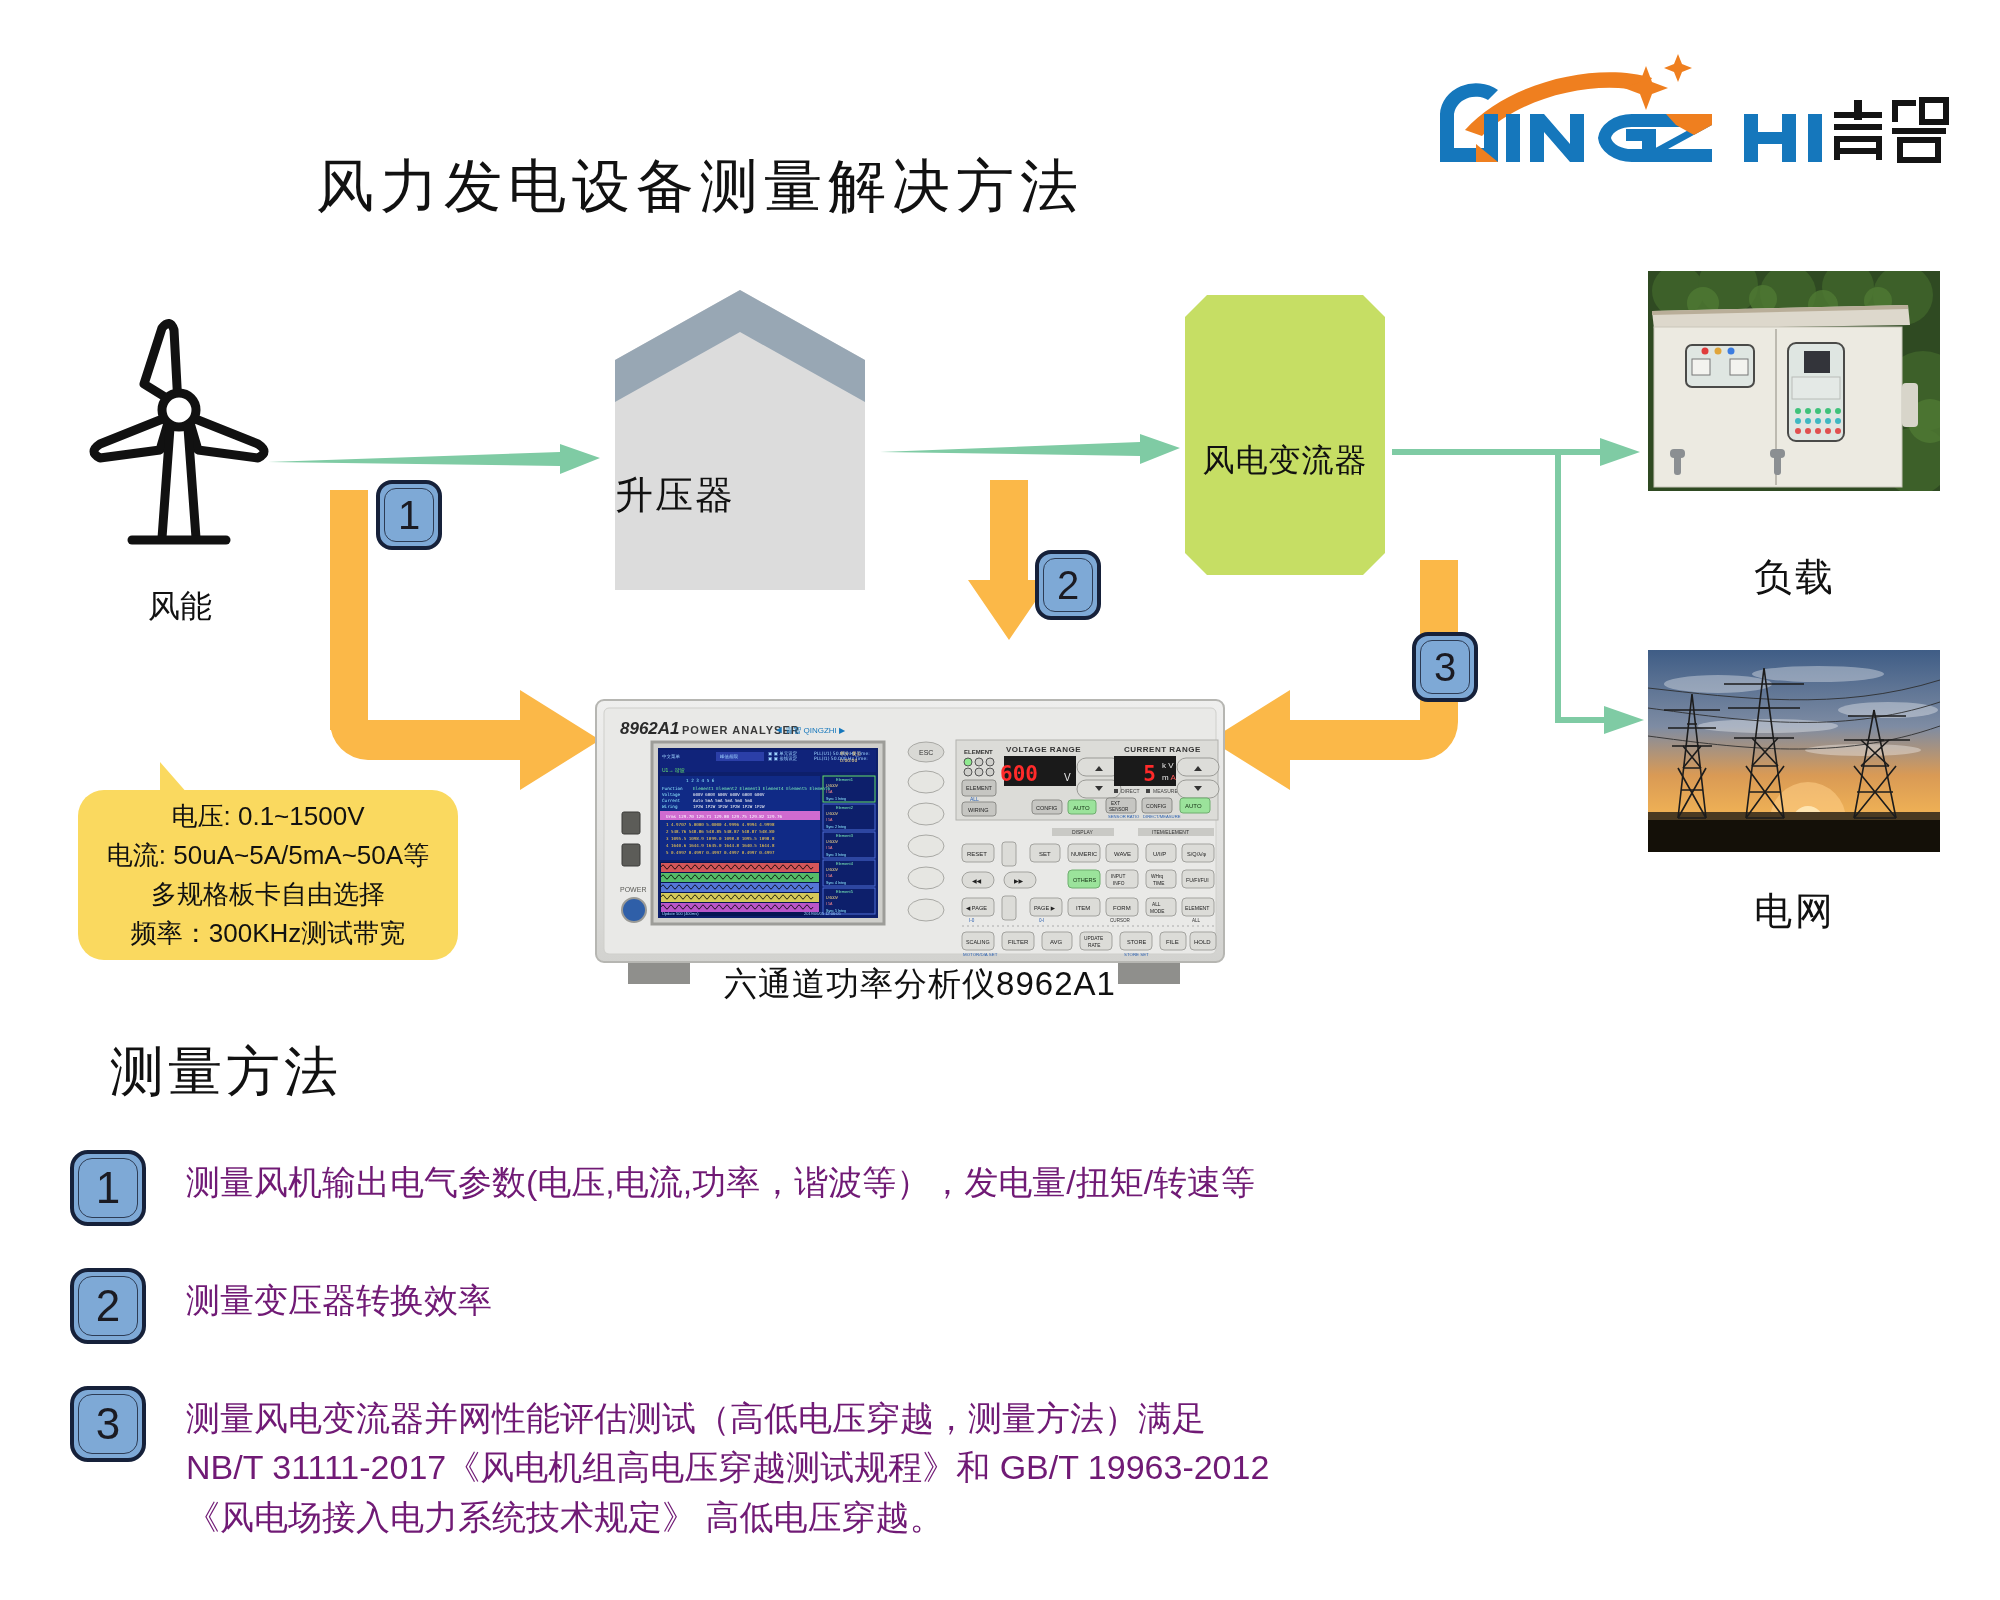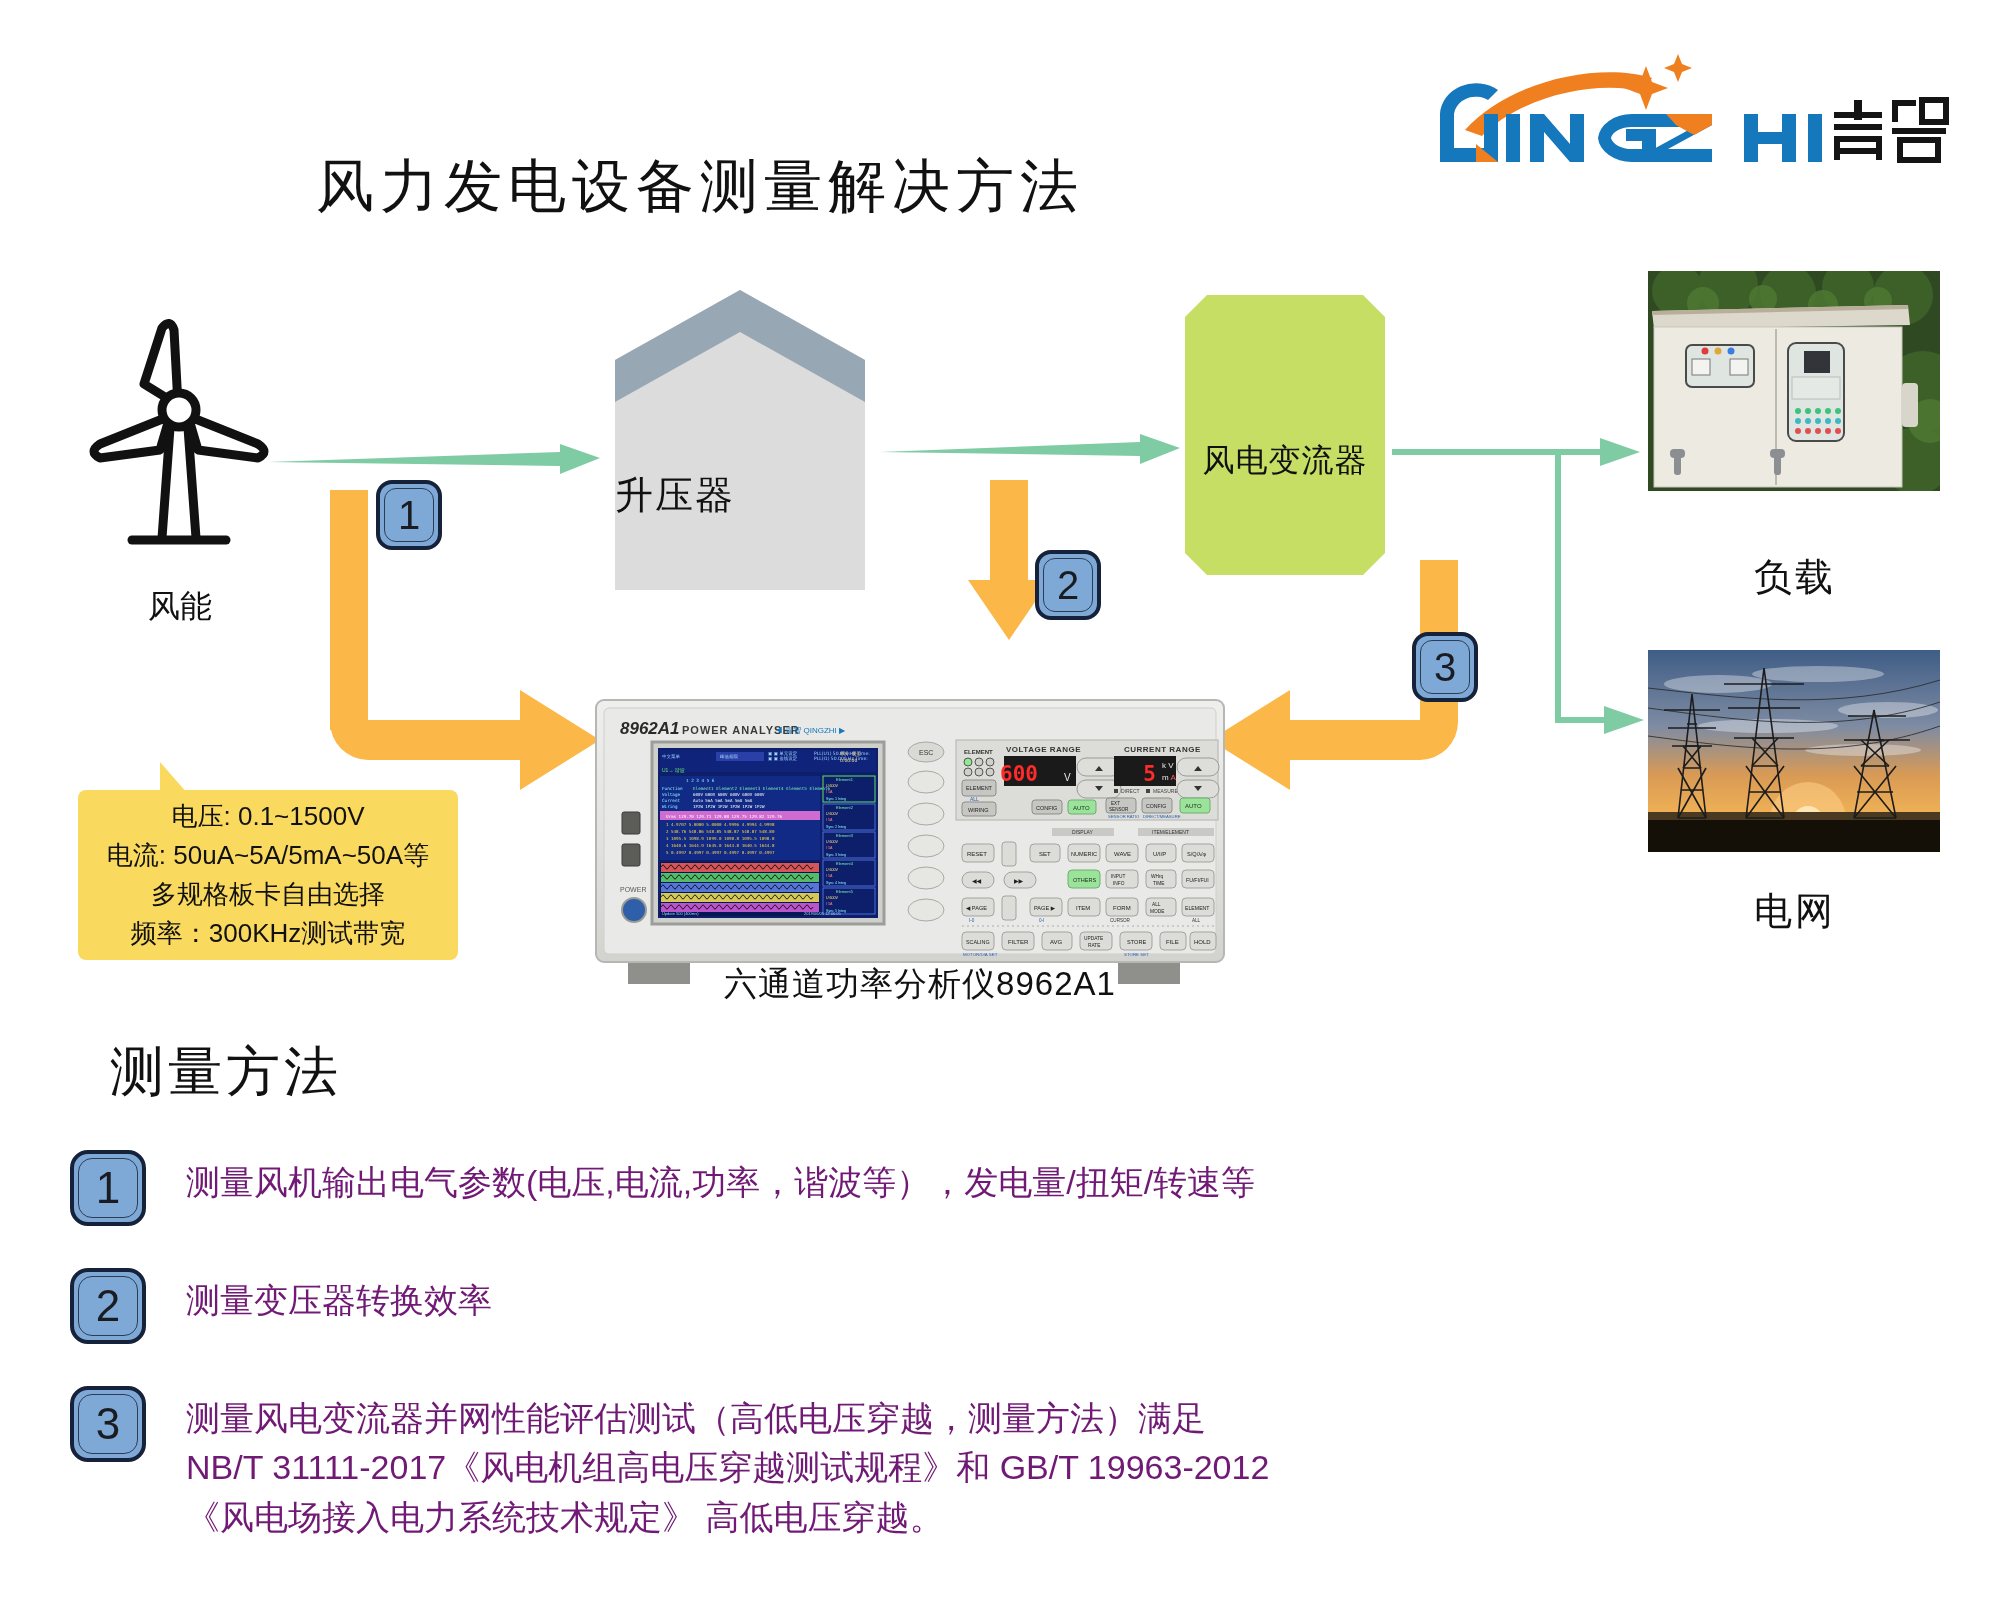--- a/index.html
+++ b/index.html
@@ -73,21 +73,21 @@
   
   #analyzer{ left:590px; top:692px; width:650px; height:300px; }
   #analyzer-caption{
     left:600px; top:962px; width:640px; text-align:center;
     font-size:33px; letter-spacing:1px;
   }
 
   
   #spec-box{
     left:78px; top:790px; width:380px; height:170px;
-    background:#FAD95F; border-radius:8px;
+    background:#FAD95F; border-radius:26px;
     display:flex; flex-direction:column; align-items:center; justify-content:center;
     gap:4px; padding:8px 6px;
   }
   #spec-box .line{ font-size:26px; white-space:nowrap; color:#111; }
   #spec-tail{
     left:160px; top:762px; width:0; height:0;
     border-left:0 solid transparent;
     border-right:28px solid transparent;
     border-bottom:32px solid #FAD95F;
   }

